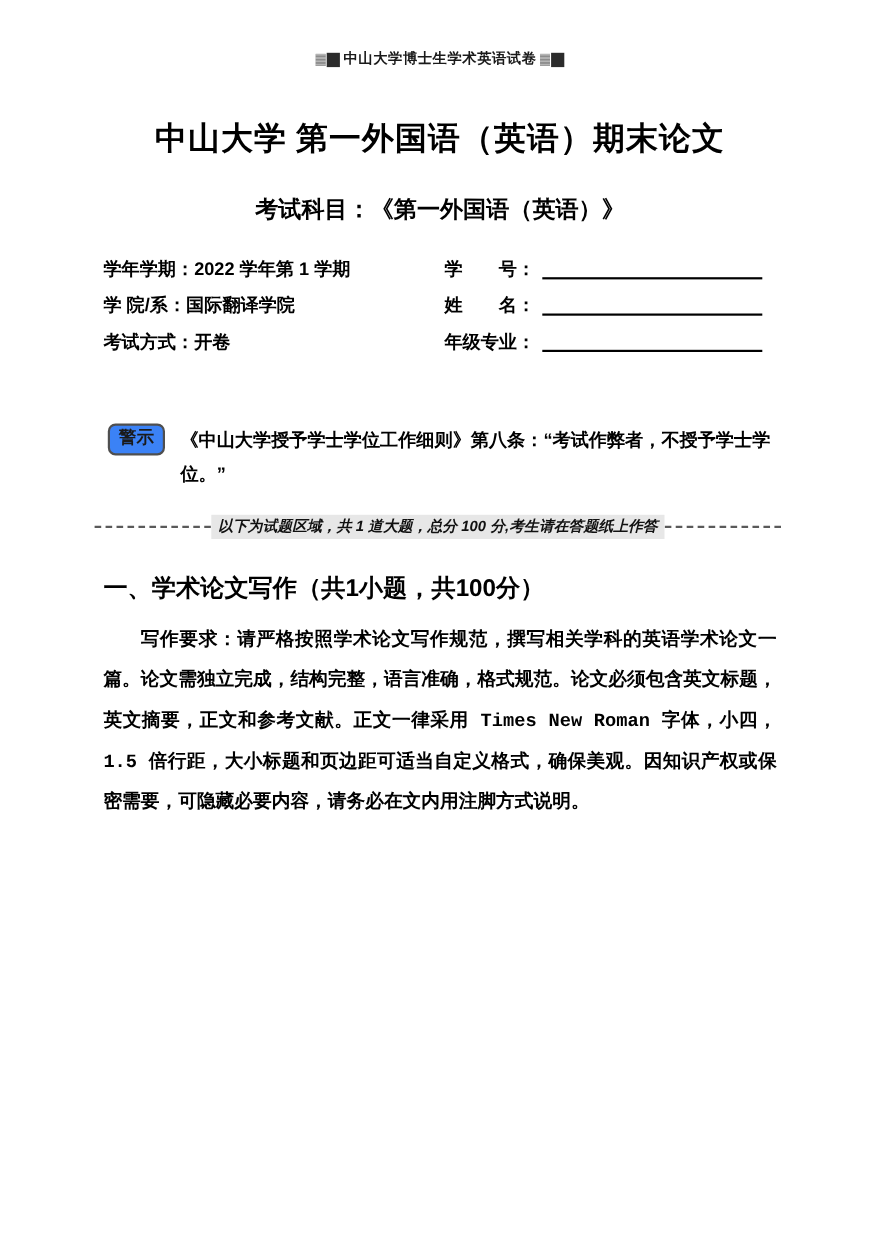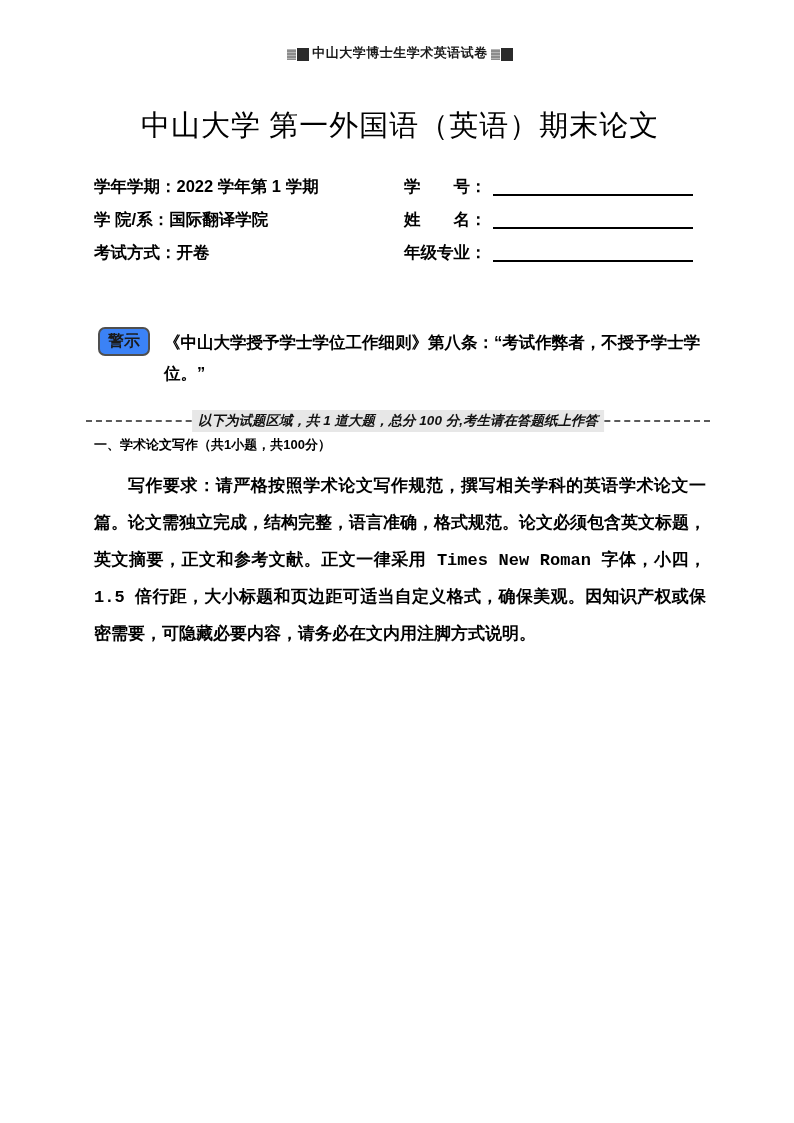--- a/index.html
+++ b/index.html
@@ -38,21 +38,21 @@
     background-size: 3px 3px; }
   .blk-dark { width: 12px; height: 13px; background: #2b2b2b; }
   .deco-left { margin-right: 2px; }
   .deco-right { margin-left: 2px; }
 
   
   .title {
     margin-top: 44px;
     text-align: center;
     font-size: 29px;
-    font-weight: normal;
+    font-weight: bold;
     letter-spacing: 1px;
   }
   .subtitle {
     margin-top: 30px;
     text-align: center;
     font-size: 21px;
     font-weight: bold;
   }
 
   
@@ -128,23 +128,23 @@
     padding: 2px 6px;
     font-family: "Liberation Sans", sans-serif;
     font-size: 13.5px;
     font-weight: 600;
     white-space: nowrap;
     color: #111;
   }
 
   
   .section-heading {
-    margin-top: 4px;
-    font-family: "Liberation Sans", sans-serif;
-    font-size: 13px;
+    margin-top: 30px;
+    font-family: "Liberation Sans", sans-serif;
+    font-size: 22px;
     font-weight: bold;
   }
   .essay-paragraph {
     margin-top: 14px;
     font-family: Liberation Mono, monospace;
     font-size: 17px;
     font-weight: bold;
     line-height: 37px;
     text-align: justify;
     text-indent: 2em;
@@ -161,20 +161,21 @@
       <span class="blk blk-light"></span><span class="blk blk-dark"></span>
     </span>
     <span>中山大学博士生学术英语试卷</span>
     <span class="deco-right">
       <span class="blk blk-light"></span><span class="blk blk-dark"></span>
     </span>
   </div>
 
   <h1 class="title">中山大学 第一外国语（英语）期末论文</h1>
 
+  <h2 class="subtitle">考试科目：《第一外国语（英语）》</h2>
 
   <div class="form">
     <div class="form-col-left">
       <div class="form-row">
         <span>学年学期：</span>
           <span>2022 学年第 1 学期</span>
       </div>
       <div class="form-row">
         <span>学 院/系：</span>
           <span>国际翻译学院</span>

